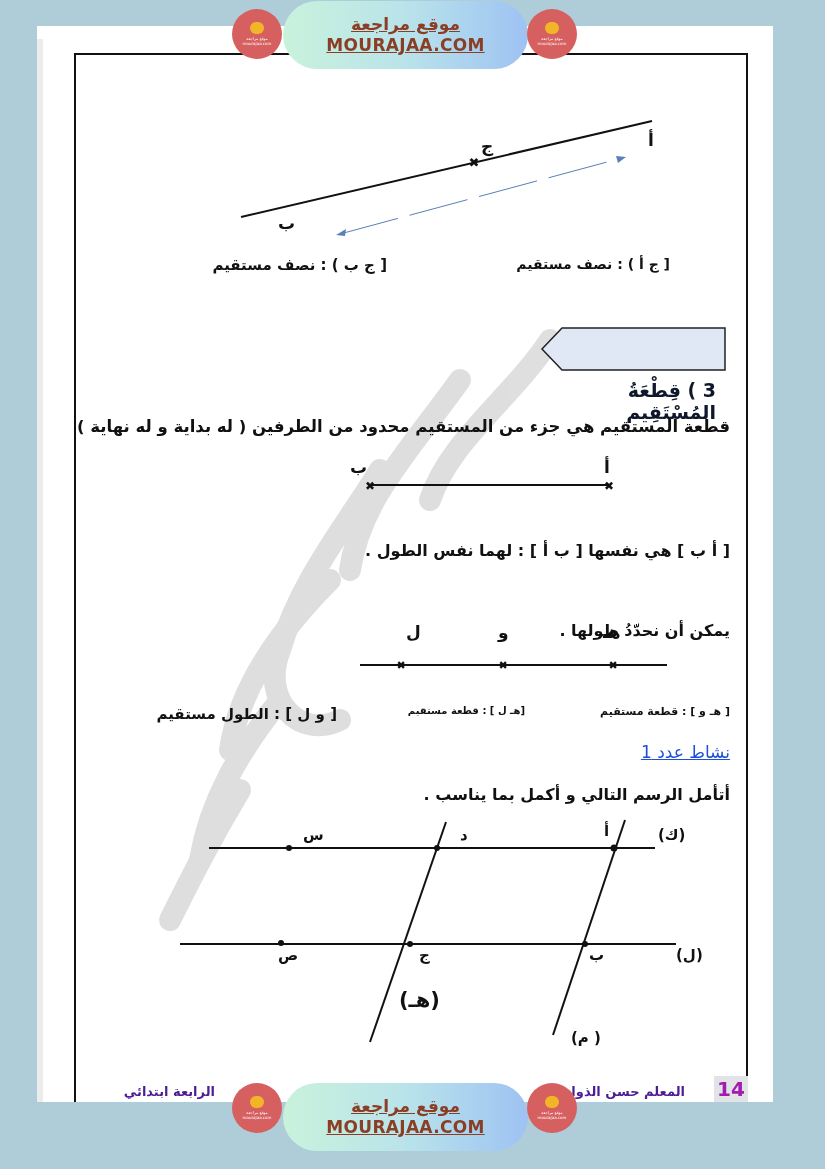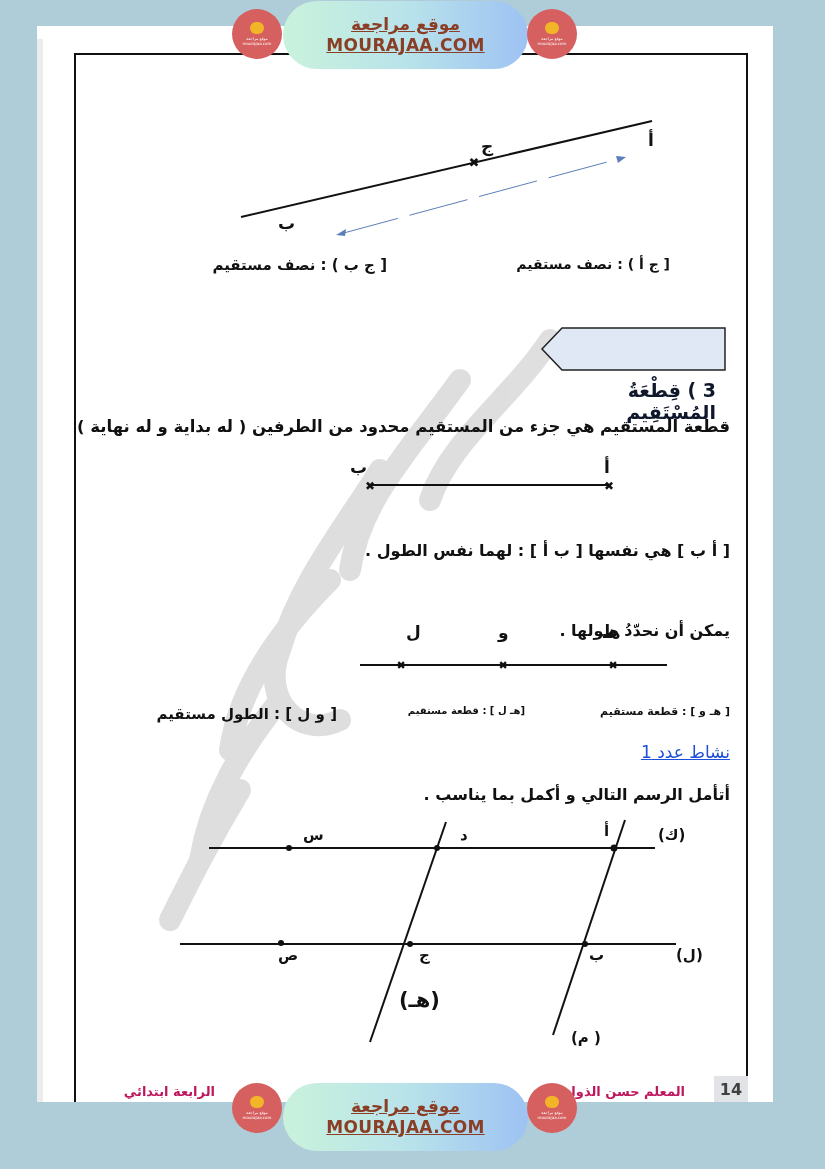--- a/index.html
+++ b/index.html
@@ -14,22 +14,22 @@
            background:linear-gradient(90deg,#c9f2dc 0%,#b9e3ea 50%,#9ec2f3 100%);
            display:flex; flex-direction:column; align-items:center; justify-content:center; }
   .badge .t1 { font-size:17px; font-weight:bold; color:#8a3e25; text-decoration:underline; direction:rtl; line-height:20px; }
   .badge .t2 { font-size:17px; font-weight:bold; color:#8a3e25; text-decoration:underline; line-height:22px; font-family:"DejaVu Sans", sans-serif; letter-spacing:0.3px; }
   .logo { position:absolute; width:50px; height:50px; border-radius:25px; background:#d65f5f; display:flex; flex-direction:column; align-items:center; justify-content:center; }
   .logo .dot { width:14px; height:12px; border-radius:6px; background:#f2b528; margin-bottom:2px; }
   .logo .tx { font-size:4px; color:#fff; line-height:5px; }
   .section-tag { position:absolute; left:540px; top:327px; width:186px; height:44px; }
   .section-tag .txt { position:absolute; right:10px; top:8px; color:#0f172a; font-size:19px; font-weight:bold; direction:rtl;margin-top:44px; }
   .heading-blue { color:#1d4ed8; text-decoration:underline; }
-  .footer-txt { position:absolute; font-size:13px; color:#be185d; direction:rtl; font-weight:bold; }
-  .page-num { position:absolute; left:714px; top:1076px; width:34px; height:26px; background:#e1e3e6; font-size:16px; font-weight:bold; color:#404040; display:flex; align-items:center; justify-content:center; }
+  .footer-txt { position:absolute; font-size:13px; color:#4c1d95; direction:rtl; font-weight:bold; }
+  .page-num { position:absolute; left:714px; top:1076px; width:34px; height:26px; background:#e1e3e6; font-size:20px; font-weight:bold; color:#a21caf; display:flex; align-items:center; justify-content:center; }
   .watermark { position:absolute; left:130px; top:320px; width:600px; height:620px; pointer-events:none; }
 </style>
 </head>
 <body>
 
 <div class="paper"></div>
 <div class="paper-shadow"></div>
 <div class="frame"></div>
 
 <svg class="watermark" viewBox="0 0 600 620">

